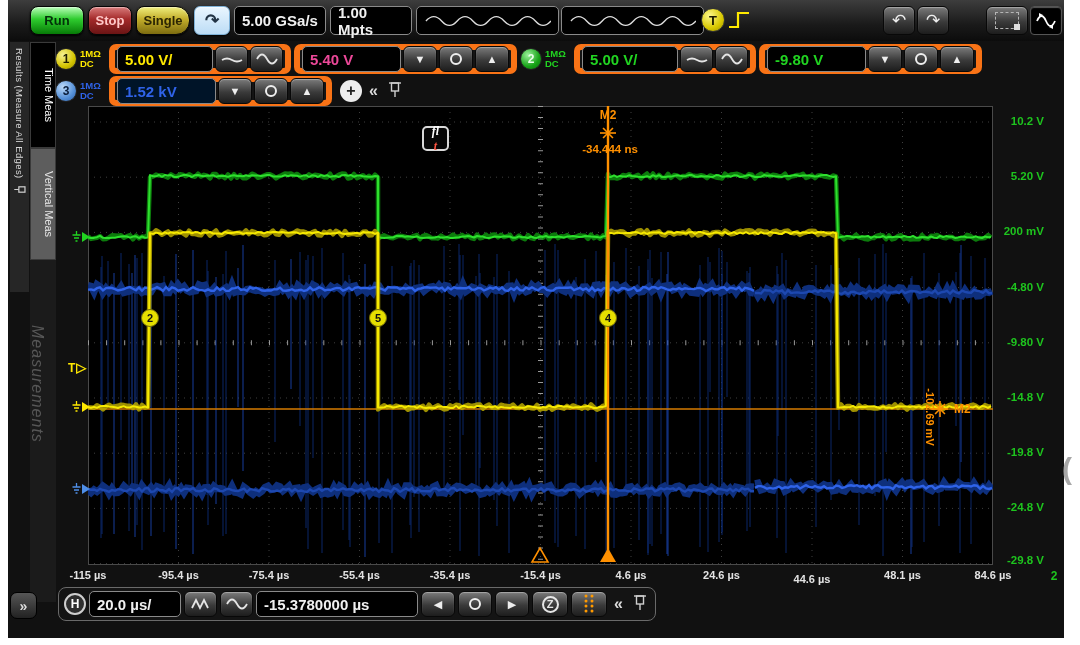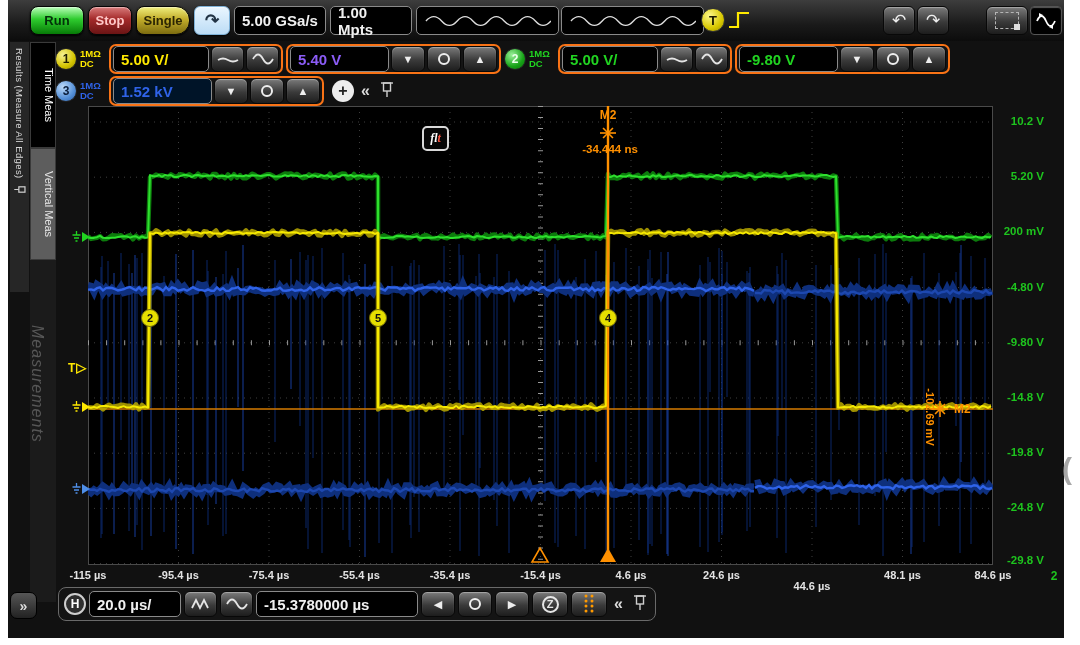--- a/index.html
+++ b/index.html
@@ -43,21 +43,21 @@
   
   .chrow { position:absolute; display:flex; align-items:center; gap:3px; height:32px; }
   .chrow1 { left:55px; top:43px; }
   .chrow2 { left:55px; top:75px; }
   .chcirc { width:22px; height:22px; border-radius:50%; border:1px solid #222; font-weight:bold;
             font-size:12px; display:flex; align-items:center; justify-content:center; flex:0 0 auto; }
   .cc1 { background:radial-gradient(circle at 35% 30%,#f8f293,#d3c300 60%,#958a00); color:#201d00; }
   .cc2 { background:radial-gradient(circle at 35% 30%,#9af09a,#17a317 60%,#0a6d0a); color:#eaffea; }
   .cc3 { background:radial-gradient(circle at 35% 30%,#bcd9f7,#5590d8 60%,#2b5ea6); color:#0a1d3a; }
   .coupling { display:flex; flex-direction:column; line-height:10px; font-size:9.5px; font-weight:bold; flex:0 0 auto; width:26px; }
-  .grp { display:flex; align-items:center; gap:2px; padding:1px 2px; border:2px solid #f97316;
+  .grp { display:flex; align-items:center; gap:2px; padding:1px 2px; border:6px solid #f97316;
          border-radius:7px; background:#141414; height:30px; }
   .chv { height:26px; font-size:15px; }
   .wavebtn { width:33px; height:26px; }
   .voabtn  { width:34px; height:26px; font-size:11px; }
   .ocirc { width:12px; height:12px; border:2px solid #eee; border-radius:50%; display:block; }
   .pluscirc { width:22px; height:22px; border-radius:50%; background:#ededed; color:#222;
               font-weight:bold; font-size:16px; display:flex; align-items:center; justify-content:center; margin-left:5px; }
   .chev { color:#dcdcdc; font-size:16px; font-weight:bold; padding:0 4px; }
   .pin  { padding:0 3px; }
 
@@ -70,21 +70,21 @@
           padding:8px 0; border:1px solid #3a3a3a; }
   .vtab.active { background:#000; color:#fff; height:106px; }
   .vtab.inactive { background:#5d5d5d; color:#e8e8e8; height:112px; }
   .watermark { position:absolute; left:28px; top:325px; writing-mode:vertical-rl; font-style:italic;
                font-size:16px; color:#575757; letter-spacing:1px; }
 
   
   .graticule { position:absolute; left:88px; top:106px; width:905px; height:459px; background:#000; }
   .flt-badge { position:absolute; left:334px; top:20px; min-width:27px; height:25px; border:2px solid #d9d9d9;
                border-radius:5px; background:rgba(8,8,8,.85); display:flex; align-items:center;
-               justify-content:center; font:italic bold 12px "Liberation Serif", serif; color:#fff; padding:0 3px; }
+               justify-content:center; font:italic bold 12px "Liberation Serif", serif; color:#fff; padding:0 3px;flex-direction:column; }
   .flt-badge .t2 { color:#ff5542; }
   .gmark { position:absolute; display:flex; align-items:center; gap:1px; }
   .gtri { width:0; height:0; border-top:5px solid transparent; border-bottom:5px solid transparent; }
   .handle { position:absolute; left:1062px; top:452px; color:#a8a8a8; font-size:30px; font-weight:bold; }
 
   
   .yaxis { position:absolute; left:996px; top:106px; width:52px; height:459px; }
   .yaxis span { position:absolute; right:4px; width:100%; text-align:right; font-weight:bold;
                 font-size:11.5px; color:#1ec41e; }
   .xaxis { position:absolute; left:0; top:568px; width:1080px; height:16px; }
@@ -166,21 +166,21 @@
             <path d="M2 8 Q7 5 12 8 T22 8" stroke="#e5e5e5" stroke-width="1.8" fill="none"></path>
           </svg>
         </div>
       <div class="sbtn wavebtn">
           <svg width="24" height="14" viewBox="0 0 24 14">
             <path d="M2 7 Q7 -2 12 7 T22 7" stroke="#e5e5e5" stroke-width="1.8" fill="none"></path>
           </svg>
         </div>
     </div>
     <div class="grp">
-      <div class="vbox chv" style="width: 99px; color: #8b5cf6;">5.40 V</div>
+      <div class="vbox chv" style="width: 99px; color: #ec4899;">5.40 V</div>
       <div class="sbtn voabtn">
           <span>▼</span>
         </div>
       <div class="sbtn voabtn">
           <span class="ocirc"></span>
         </div>
       <div class="sbtn voabtn">
           <span>▲</span>
         </div>
     </div>
@@ -477,21 +477,21 @@
     </div>
   <div class="xaxis" id="xaxis">
       <span style="left: 56px; top: 1px;">-115 µs</span>
       <span style="left: 146.5px; top: 1px;">-95.4 µs</span>
       <span style="left: 237px; top: 1px;">-75.4 µs</span>
       <span style="left: 327.5px; top: 1px;">-55.4 µs</span>
       <span style="left: 418px; top: 1px;">-35.4 µs</span>
       <span style="left: 508.5px; top: 1px;">-15.4 µs</span>
       <span style="left: 599px; top: 1px;">4.6 µs</span>
       <span style="left: 689.5px; top: 1px;">24.6 µs</span>
-      <span style="left: 780px; top: 12px;">44.6 µs</span>
+      <span style="left: 780px; top: 5px;">44.6 µs</span>
       <span style="left: 870.5px; top: 1px;">48.1 µs</span>
       <span style="left: 961px; top: 1px;">84.6 µs</span>
       <span class="chref" style="left: 1044px; top: 1px;">2</span>
     </div>
 
   <div class="expand">»</div>
   <div class="bottombar">
     <div class="hcirc">H</div>
     <div class="vbox chv" style="width:92px">20.0 µs/</div>
     <div class="sbtn wavebtn">

